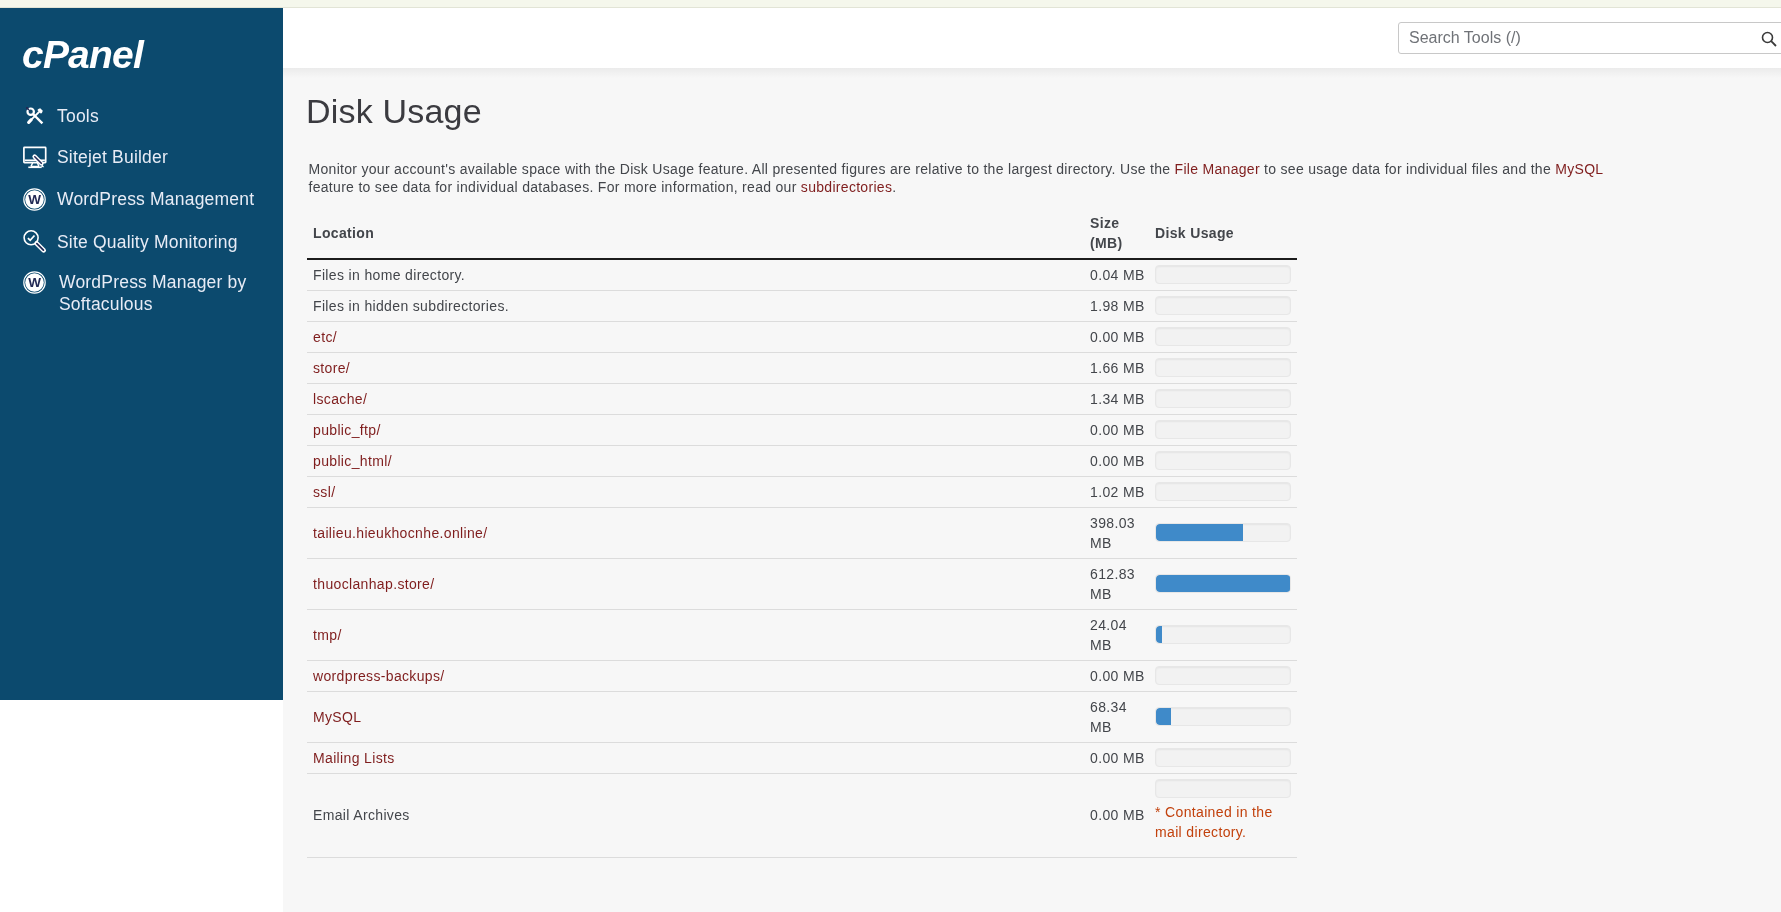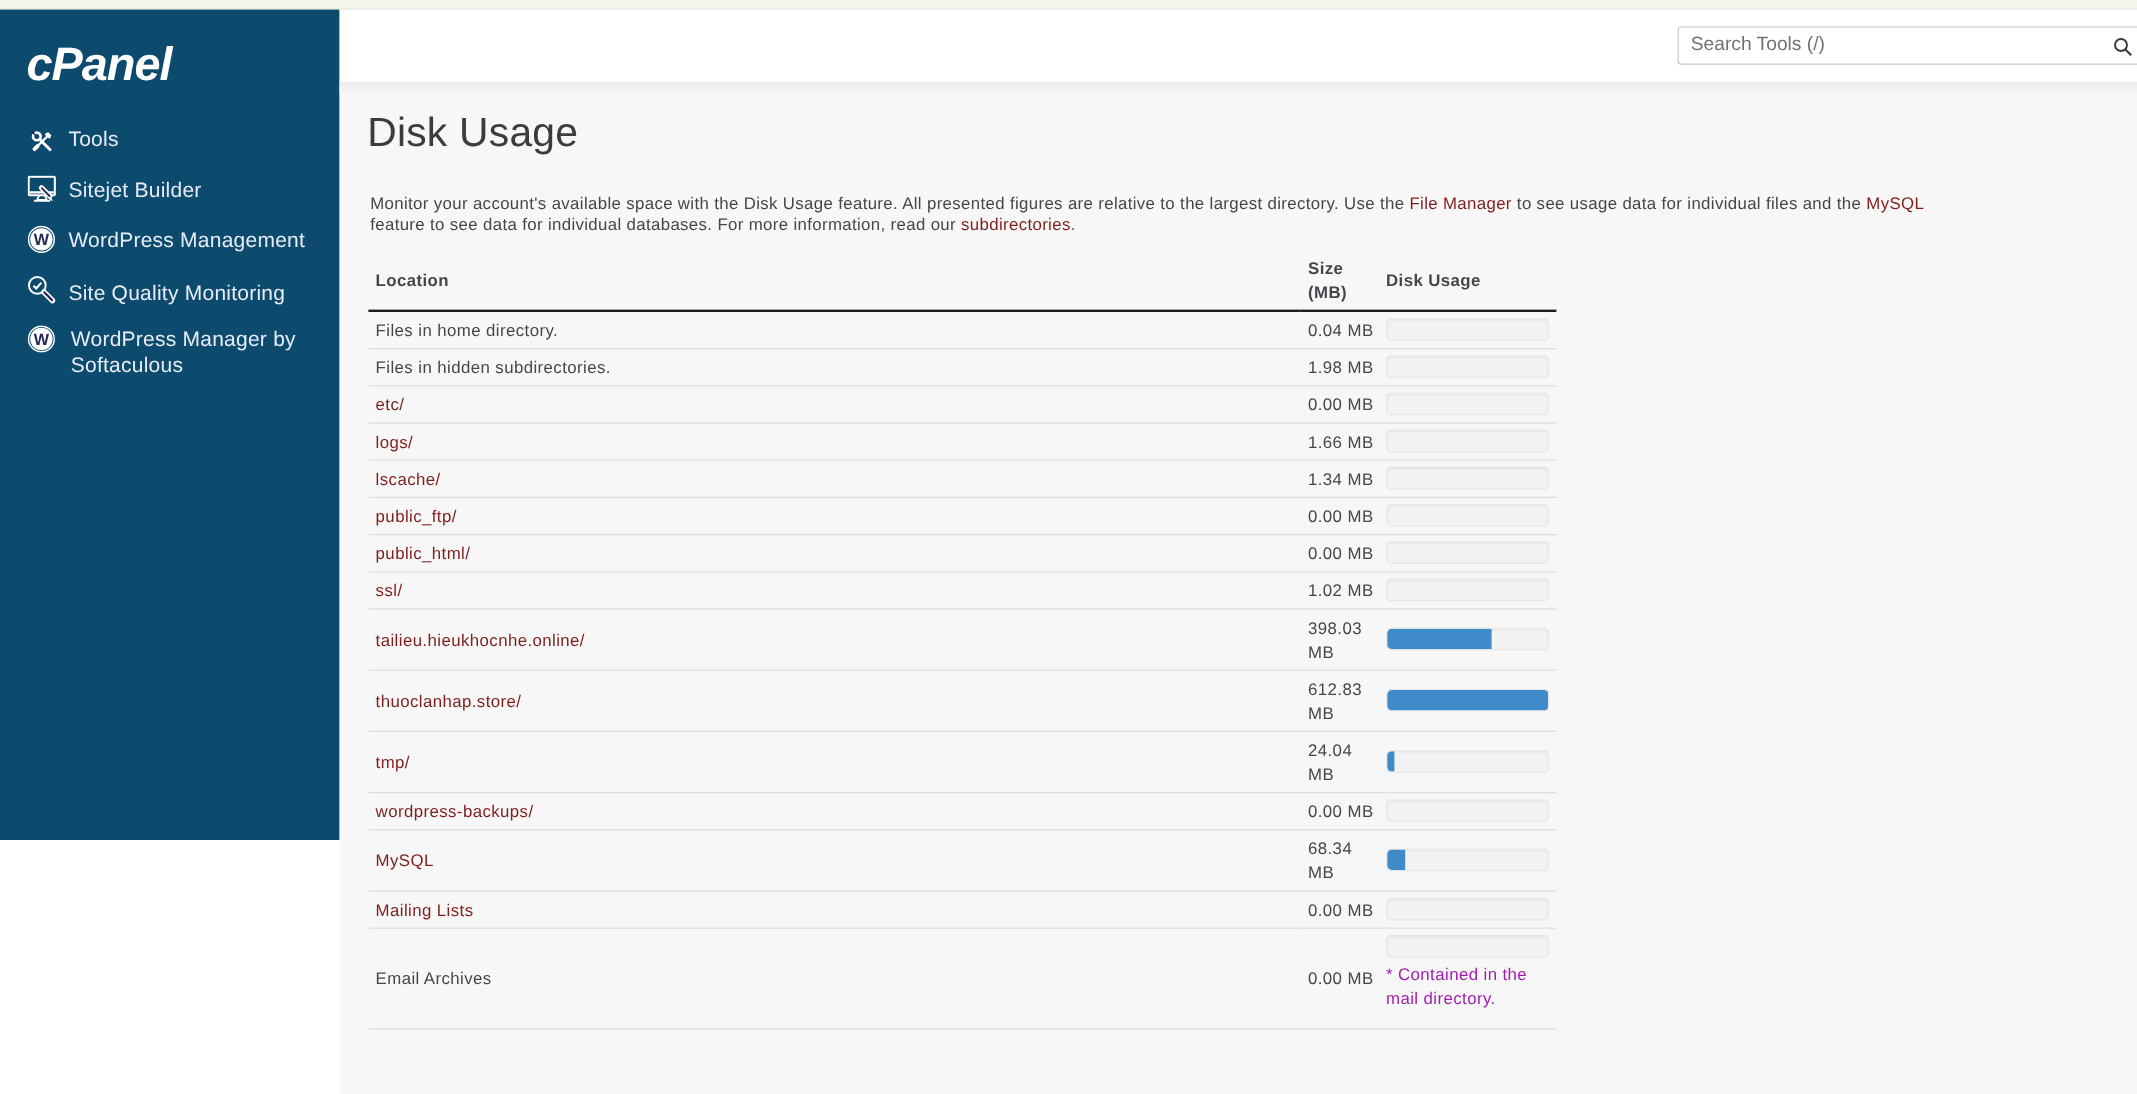--- a/index.html
+++ b/index.html
@@ -5,21 +5,21 @@
 * { margin:0; padding:0; box-sizing:border-box; }
 html,body { width:1781px; height:912px; overflow:hidden; background:#fff;
   font-family:"Liberation Sans", sans-serif; }
 .topstrip { position:absolute; left:0; top:0; width:1781px; height:8px;
   background:#f5f7ec; border-bottom:1px solid #e2e4d6; }
 .sidebar { position:absolute; left:0; top:8px; width:283px; height:692px;
   background:#0c4a6e; color:#e8ecf6; }
 .logo { position:absolute; left:22px; top:25px; font-size:39px; font-weight:bold;
   font-style:italic; color:#fff; letter-spacing:-0.8px; }
 .menu { position:absolute; left:0; top:87px; width:283px; }
-.mitem { display:flex; align-items:flex-end; padding:9.5px 20px 9.5px 25px; }
+.mitem { display:flex; align-items:center; padding:9.5px 20px 9.5px 25px; }
 .mitem .mi { flex:0 0 auto; }
 .mitem .ml { font-size:17.5px; color:#e8ecf6; line-height:22px; letter-spacing:0.2px; }
 .mitem.two { margin-top:-3px; align-items:flex-start; }
 .mitem.two .mi { margin-top:2.4px; }
 .mitem.two .ml { margin-left:2px; }
 .header { position:absolute; left:283px; top:8px; width:1498px; height:60px; background:#fff; }
 .search { position:absolute; left:1115px; top:14px; width:400px; height:32px;
   border:1px solid #c8c8c8; border-radius:3px; background:#fff; }
 .search .ph { position:absolute; left:10px; top:6px; font-size:16px; color:#6f7277; }
 .search svg { position:absolute; left:361px; top:7px; }
@@ -39,21 +39,21 @@
   padding:5px 6px; line-height:20px; border-bottom:2px solid #1c1c1c; }
 td { vertical-align:middle; padding:5px 6px; line-height:20px;
   border-top:1px solid #dcdcdc; }
 td:nth-child(2), th:nth-child(2) { padding-right:3px; }
 td:nth-child(3), th:nth-child(3) { padding-left:5px; }
 tr.first td { border-top:none; }
 tr.last td { border-bottom:1px solid #dcdcdc; }
 .bar { width:100%; height:19px; background:#f2f2f2; border:1px solid #e7e7e7;
   border-radius:4px; overflow:hidden; box-shadow:inset 0 1px 2px rgba(0,0,0,0.06); }
 .fill { height:100%; background:#3f8ac9; border-radius:4px 0 0 4px; }
-.note { color:#a21caf; margin-top:4px; }
+.note { color:#c2410c; margin-top:4px; }
 td.ulast { vertical-align:top; padding-bottom:15px; }
 </style>
 </head>
 <body>
 <div class="topstrip"></div>
 <div class="sidebar">
   <div class="logo">cPanel</div>
   <div class="menu">
     <div class="mitem">
         <svg class="mi" width="18" height="18" viewBox="0 0 18 18" style="margin:0 13.5px 0 0.5px">
@@ -151,21 +151,21 @@
           </td>
         </tr>
     <tr>
           <td><a>etc/</a></td>
           <td>0.00 MB</td>
           <td>
             <div class="bar"></div>
           </td>
         </tr>
     <tr>
-          <td><a>logs/</a></td>
+          <td><a>store/</a></td>
           <td>1.66 MB</td>
           <td>
             <div class="bar"></div>
           </td>
         </tr>
     <tr>
           <td><a>lscache/</a></td>
           <td>1.34 MB</td>
           <td>
             <div class="bar"></div>

